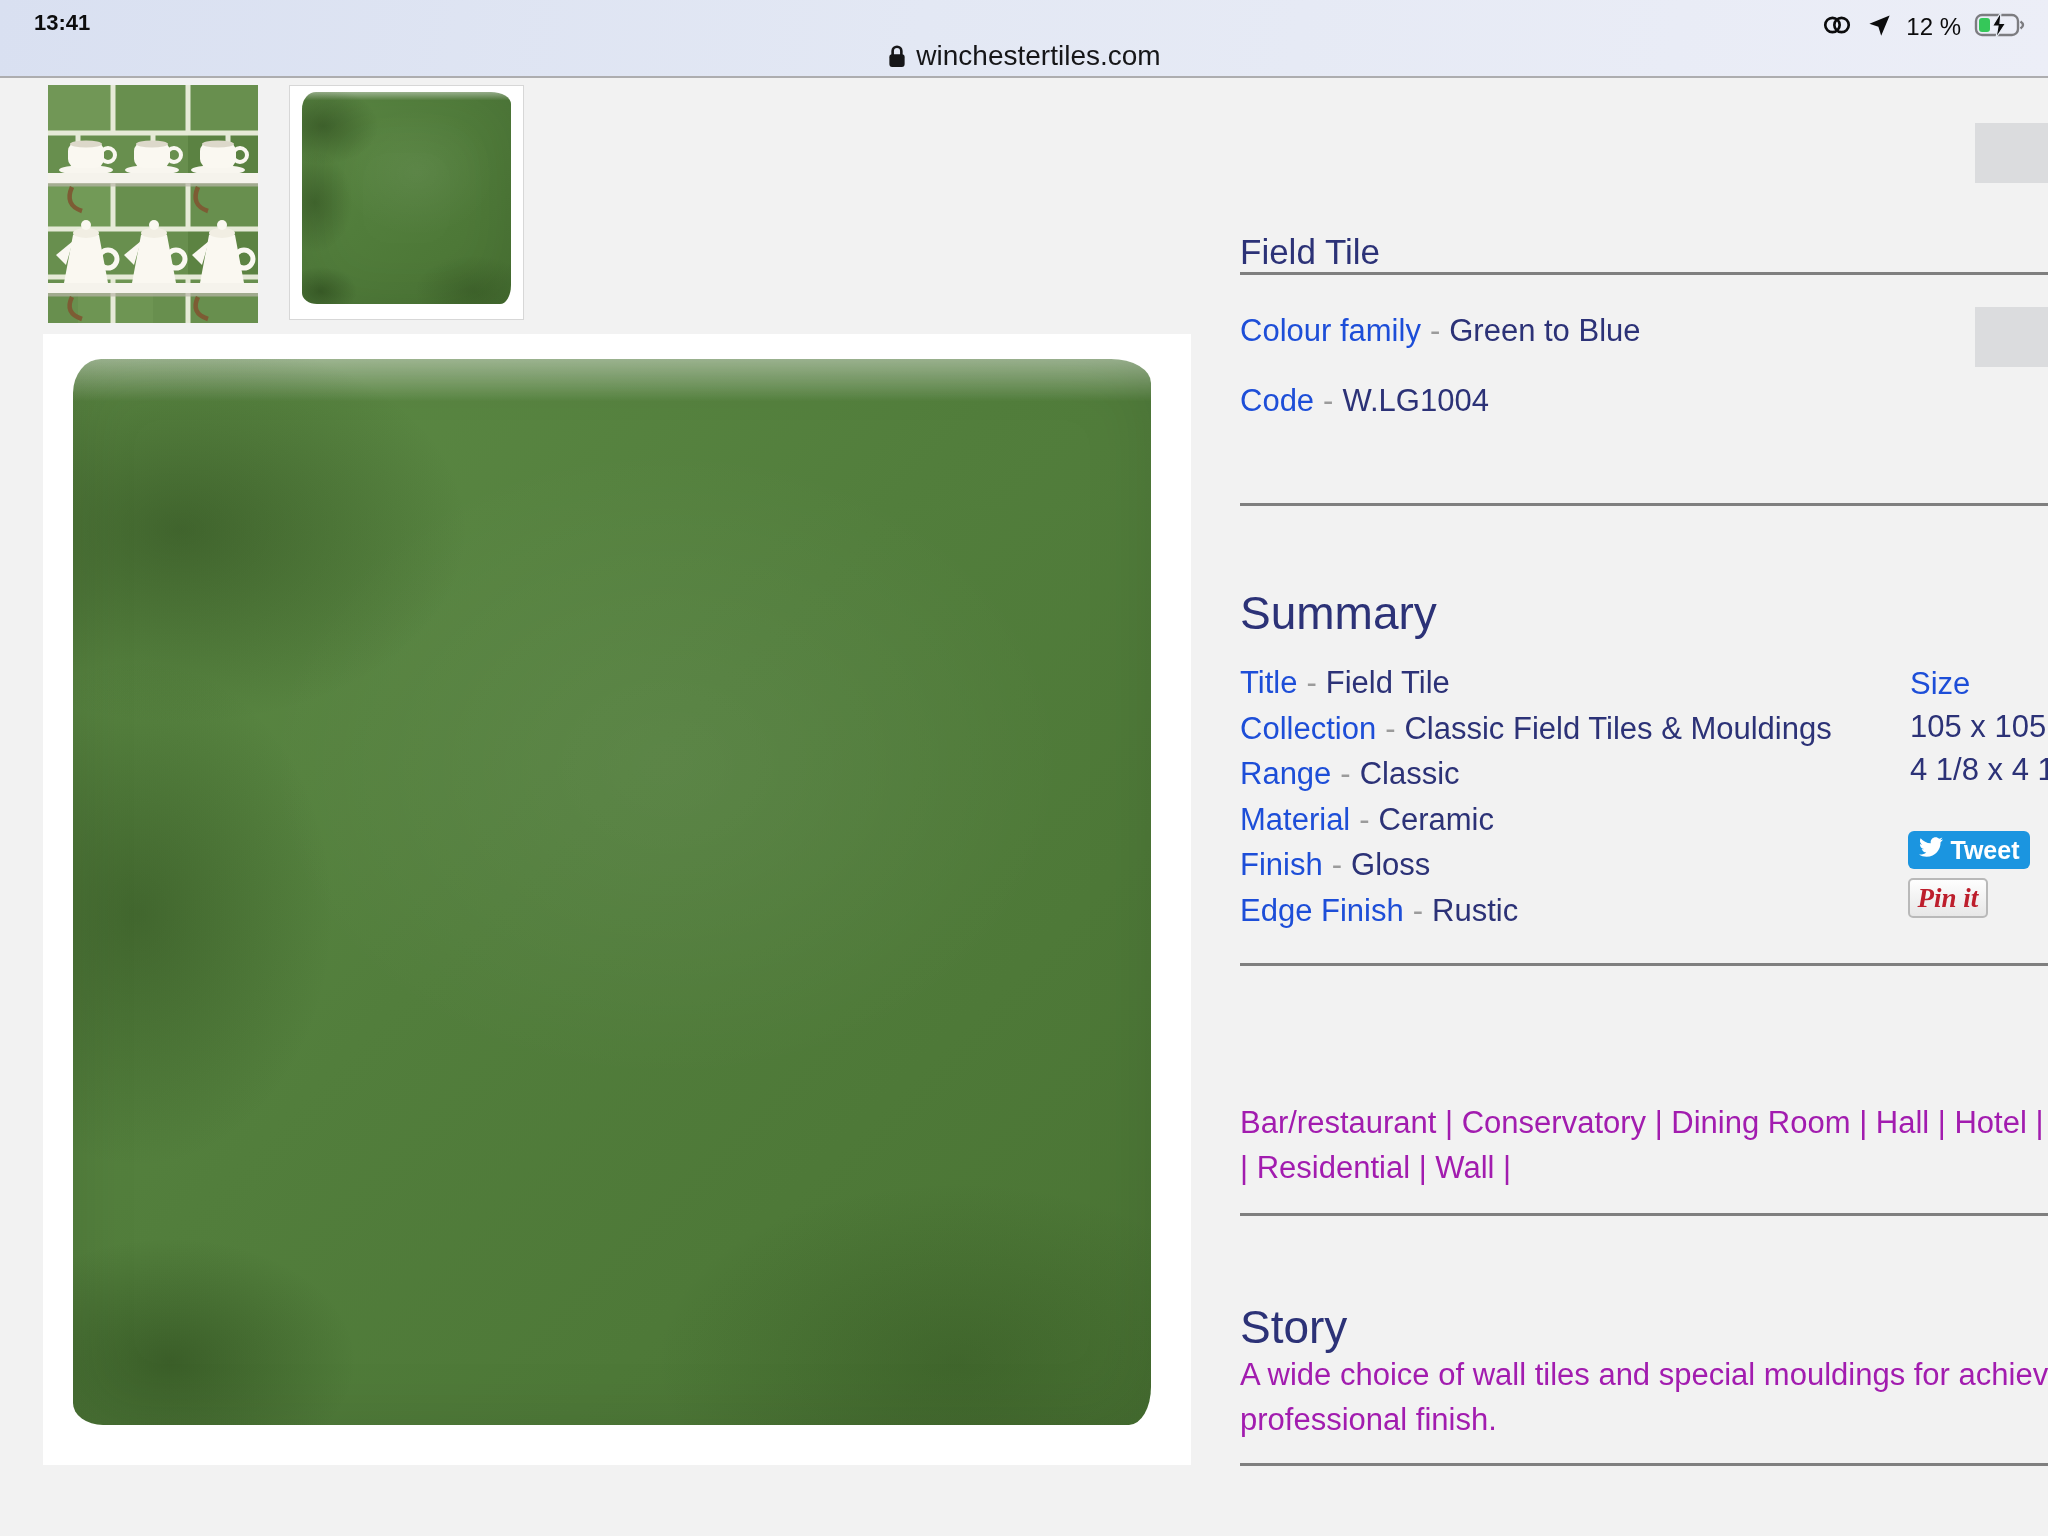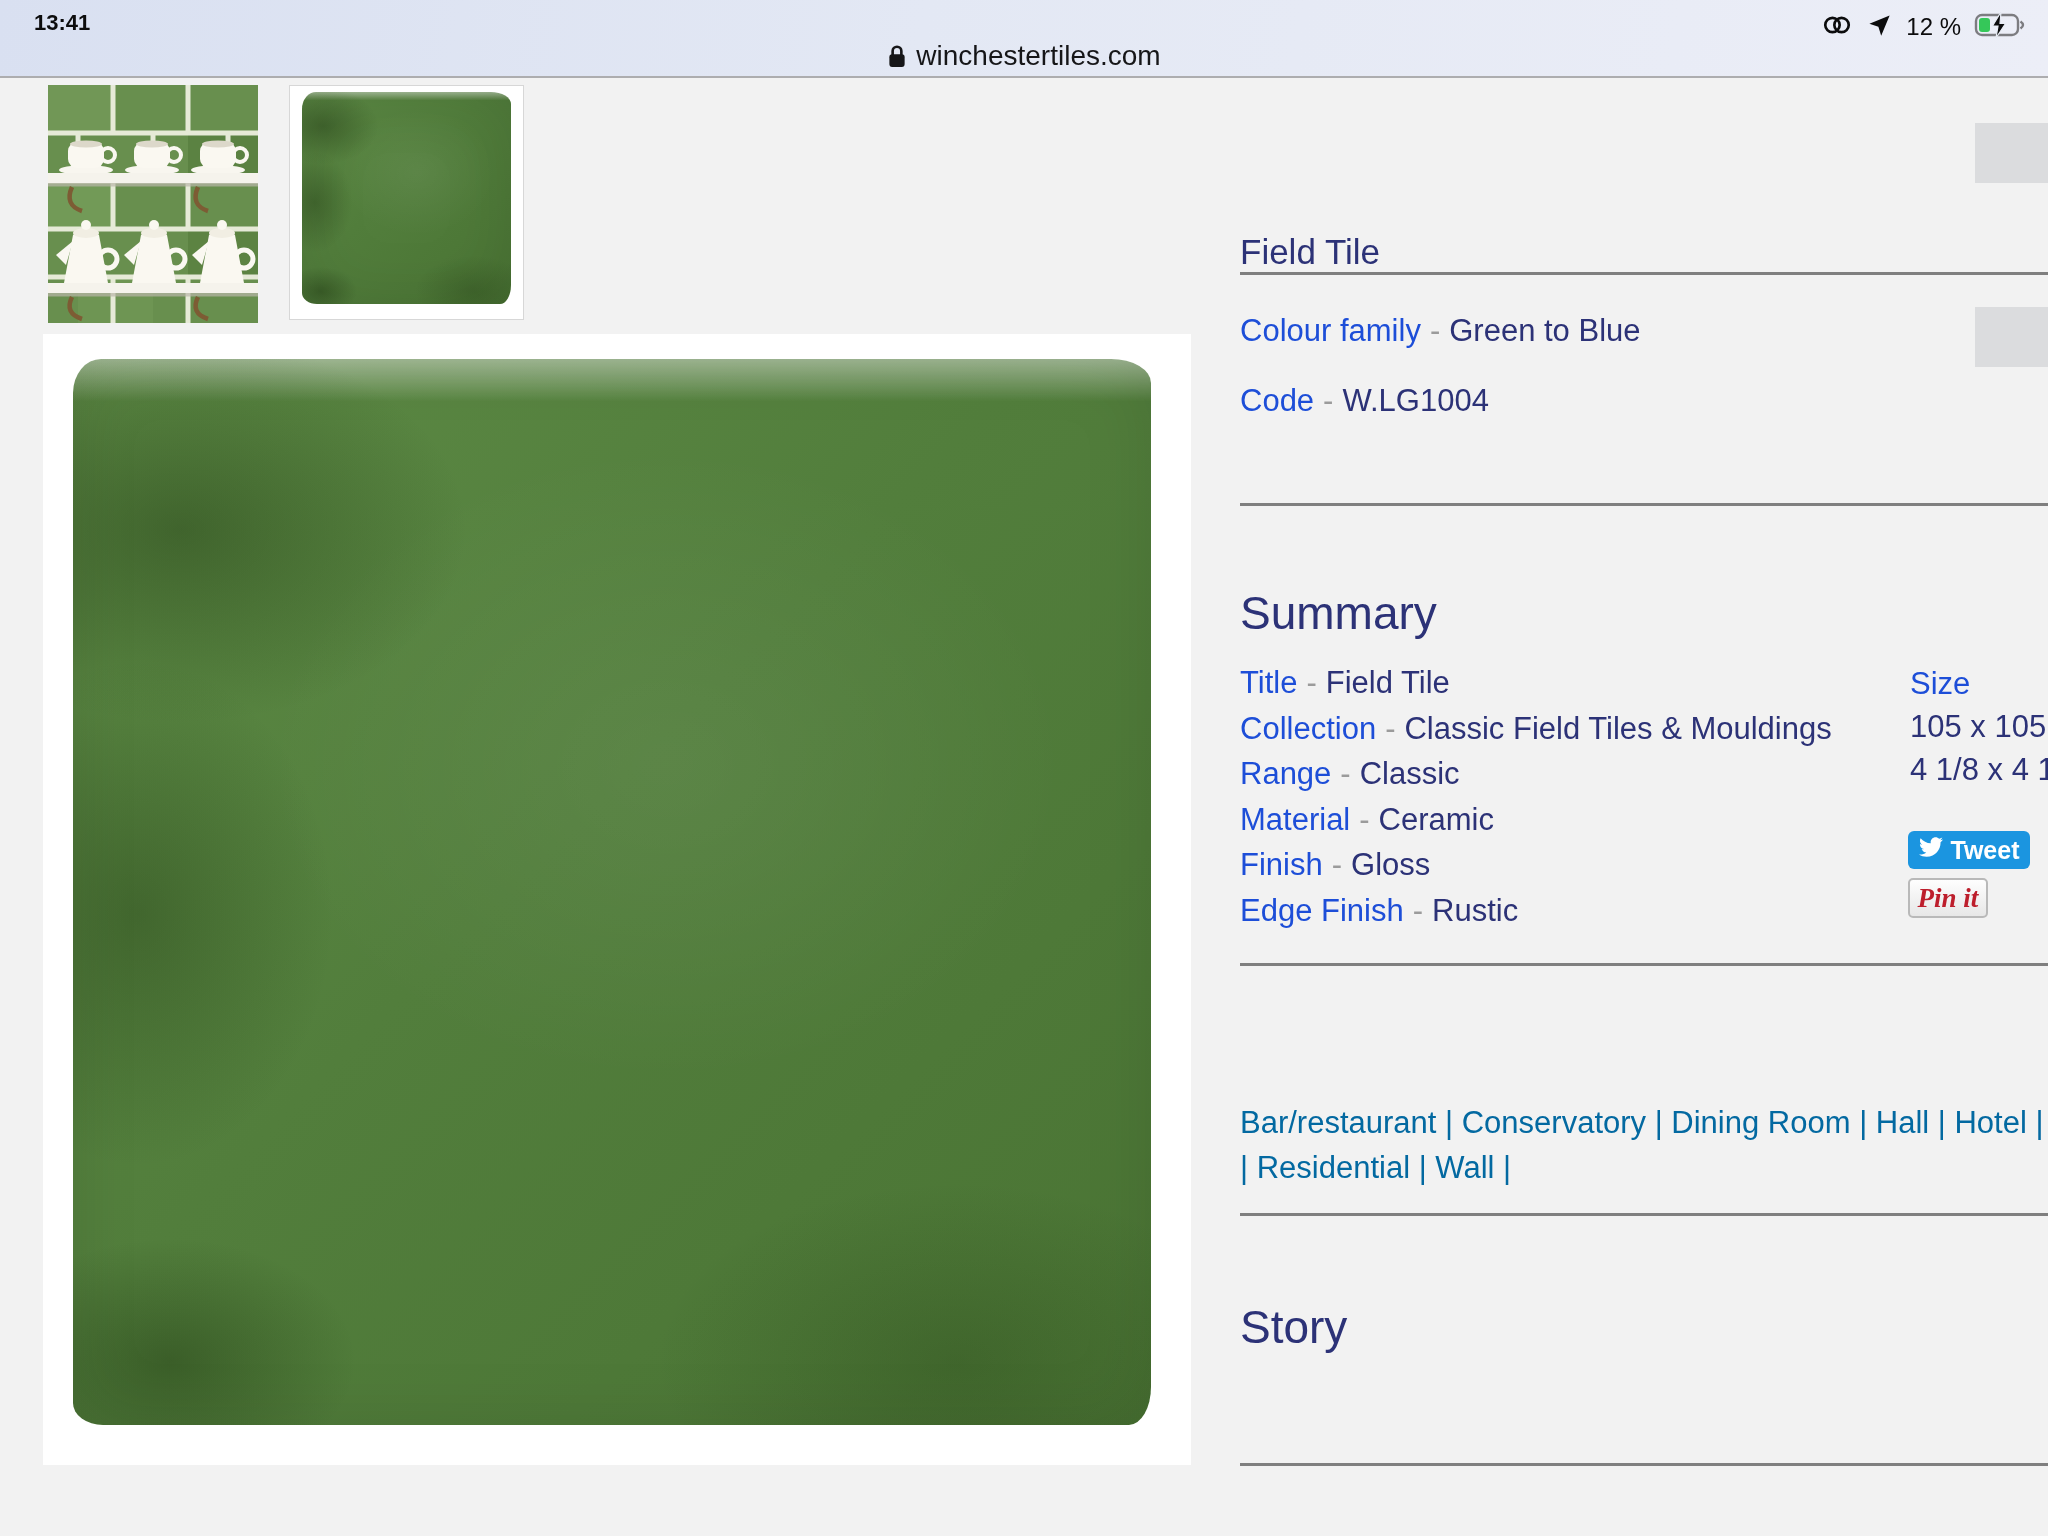--- a/index.html
+++ b/index.html
@@ -47,21 +47,21 @@
   .rule{position:absolute;left:1240px;width:812px;height:3px;background:#7f7f7f;}
   .h-title{position:absolute;left:1240px;top:117px;font-size:48px;font-weight:400;white-space:nowrap;}
   .h-sub{position:absolute;left:1240px;top:203px;font-size:35px;font-weight:400;white-space:nowrap;}
   .row-line{position:absolute;left:1240px;font-size:31px;white-space:nowrap;}
   .sep{margin:0 9px;color:#9b9b9b;}
   .h-section{position:absolute;left:1240px;font-size:46px;font-weight:400;white-space:nowrap;}
   .sum-rows{position:absolute;left:1240px;top:660px;font-size:31px;line-height:45.5px;}
   .sum-rows div{white-space:nowrap;}
   .size-col{position:absolute;left:1910px;top:662px;font-size:31px;line-height:43px;}
   .size-col div{white-space:nowrap;}
-  .gray-par{position:absolute;left:1240px;font-size:31px;line-height:45px;color:#0369a1;}
+  .gray-par{position:absolute;left:1240px;font-size:31px;line-height:45px;color:#a21caf;}
   .gray-par div{white-space:nowrap;}
   .ph-rect{position:absolute;left:1975px;width:90px;height:60px;background:#dbdcde;}
   
   .tweet-btn{position:absolute;left:1908px;top:831px;width:122px;height:38px;
     background:#1b95e0;border-radius:6px;display:flex;align-items:center;justify-content:center;gap:8px;
     color:#fff;font-size:25px;font-weight:700;cursor:pointer;}
   .pinit-btn{position:absolute;left:1908px;top:878px;width:80px;height:40px;box-sizing:border-box;
     background:linear-gradient(#fefefe,#e7e7e7);border:2px solid #b9b9b9;border-radius:5px;
     display:flex;align-items:center;justify-content:center;cursor:pointer;}
   .pinit-label{font-family:"Liberation Serif",serif;font-style:italic;font-weight:700;
@@ -248,16 +248,20 @@
   <div class="rule" style="top:963px"></div>
 
   <div class="gray-par" style="top:1100px">
     <div>Bar/restaurant | Conservatory | Dining Room | Hall | Hotel |</div>
     <div>| Residential | Wall |</div>
   </div>
 
   <div class="rule" style="top:1213px"></div>
 
   <h2 class="h-section navy" style="top:1262px">Story</h2>
+  <div class="gray-par" style="top:1352px">
+    <div>A wide choice of wall tiles and special mouldings for achiev</div>
+    <div>professional finish.</div>
+  </div>
 
   <div class="rule" style="top:1463px"></div>
 
 </div>
 
 </body></html>

